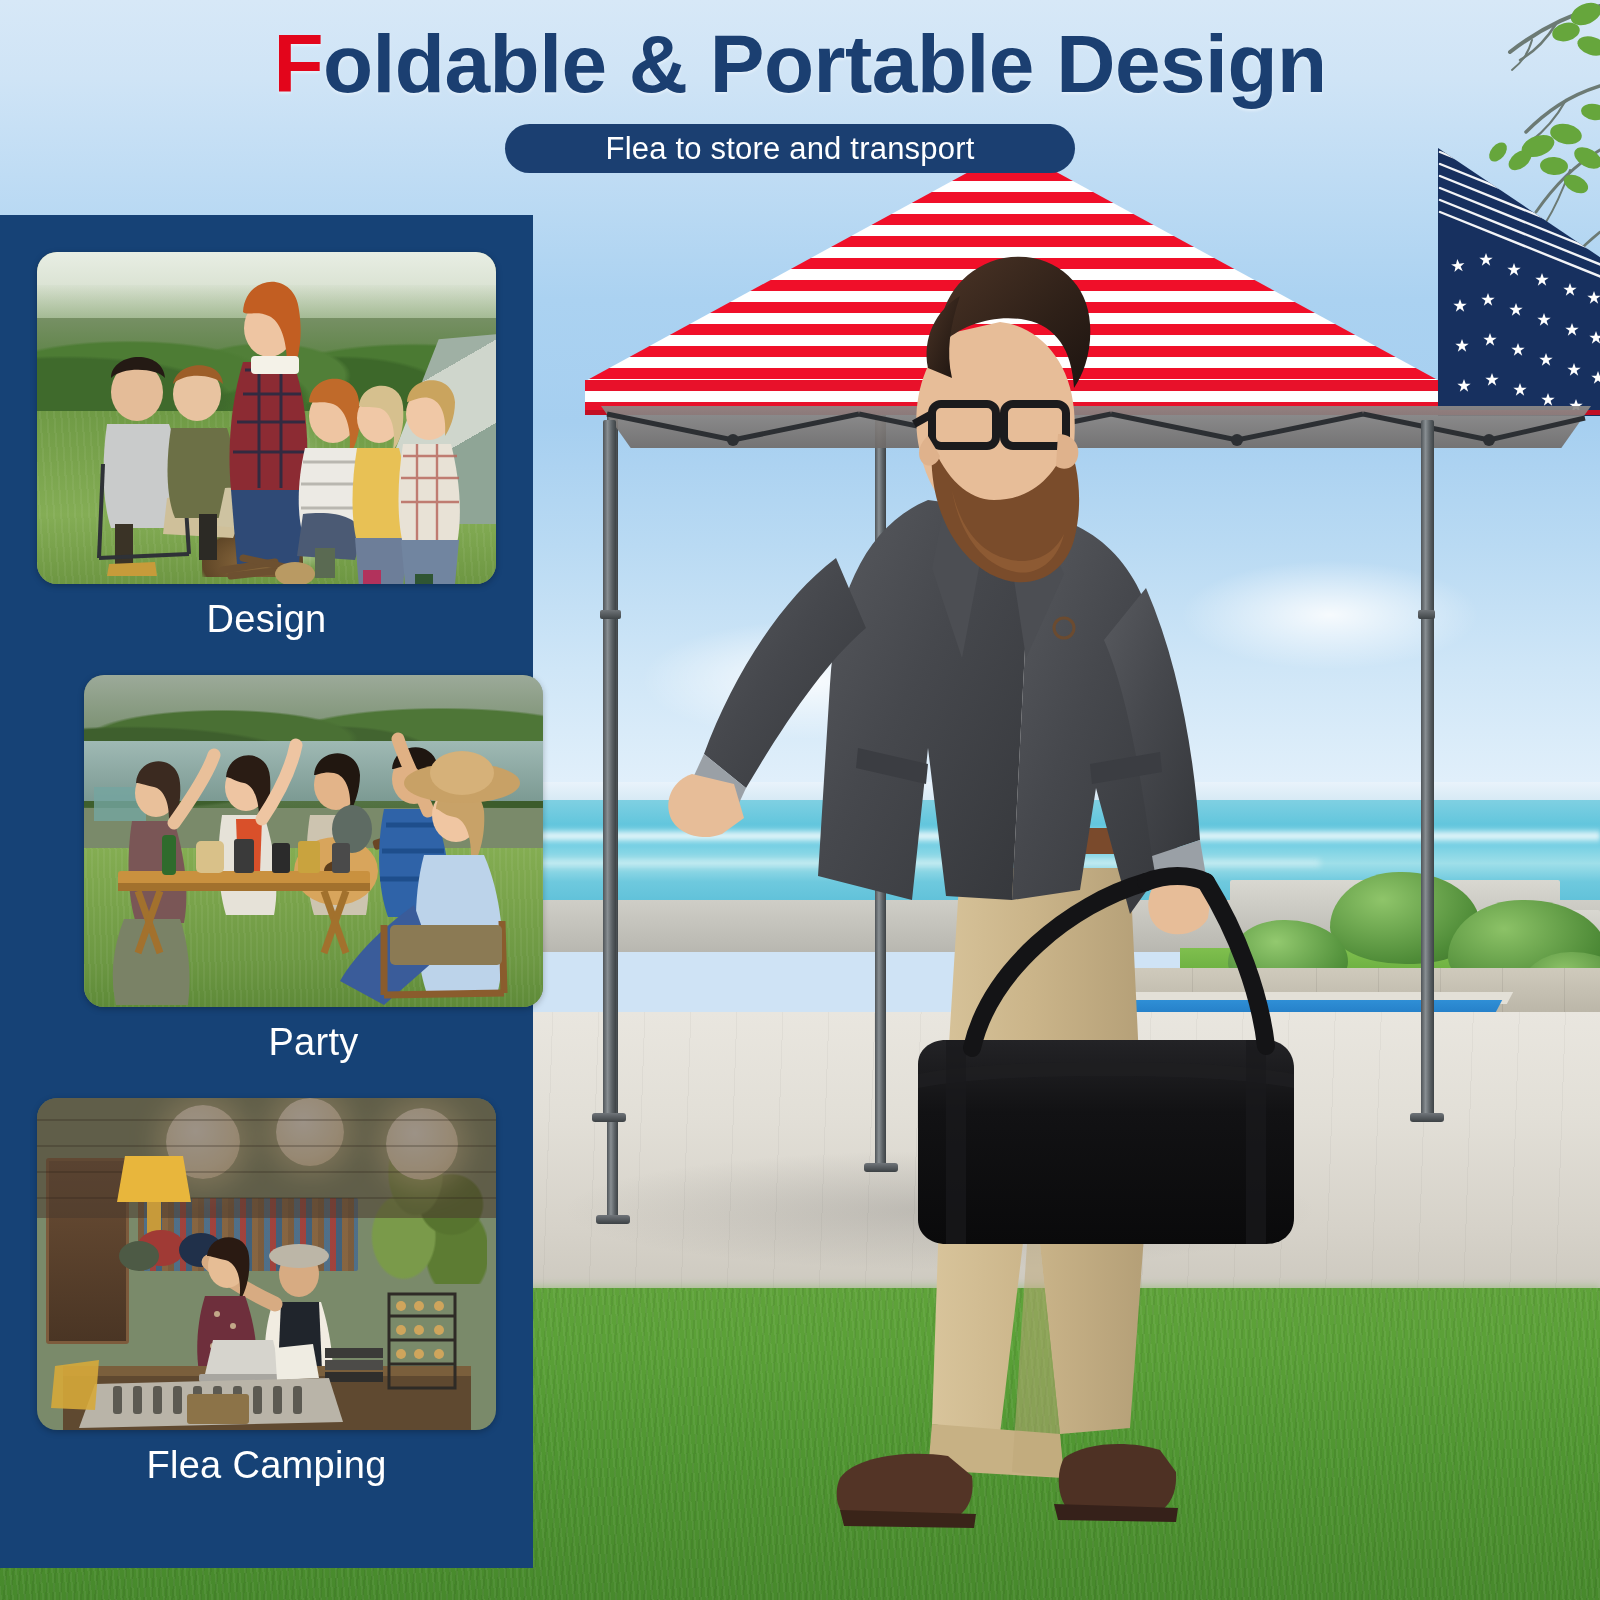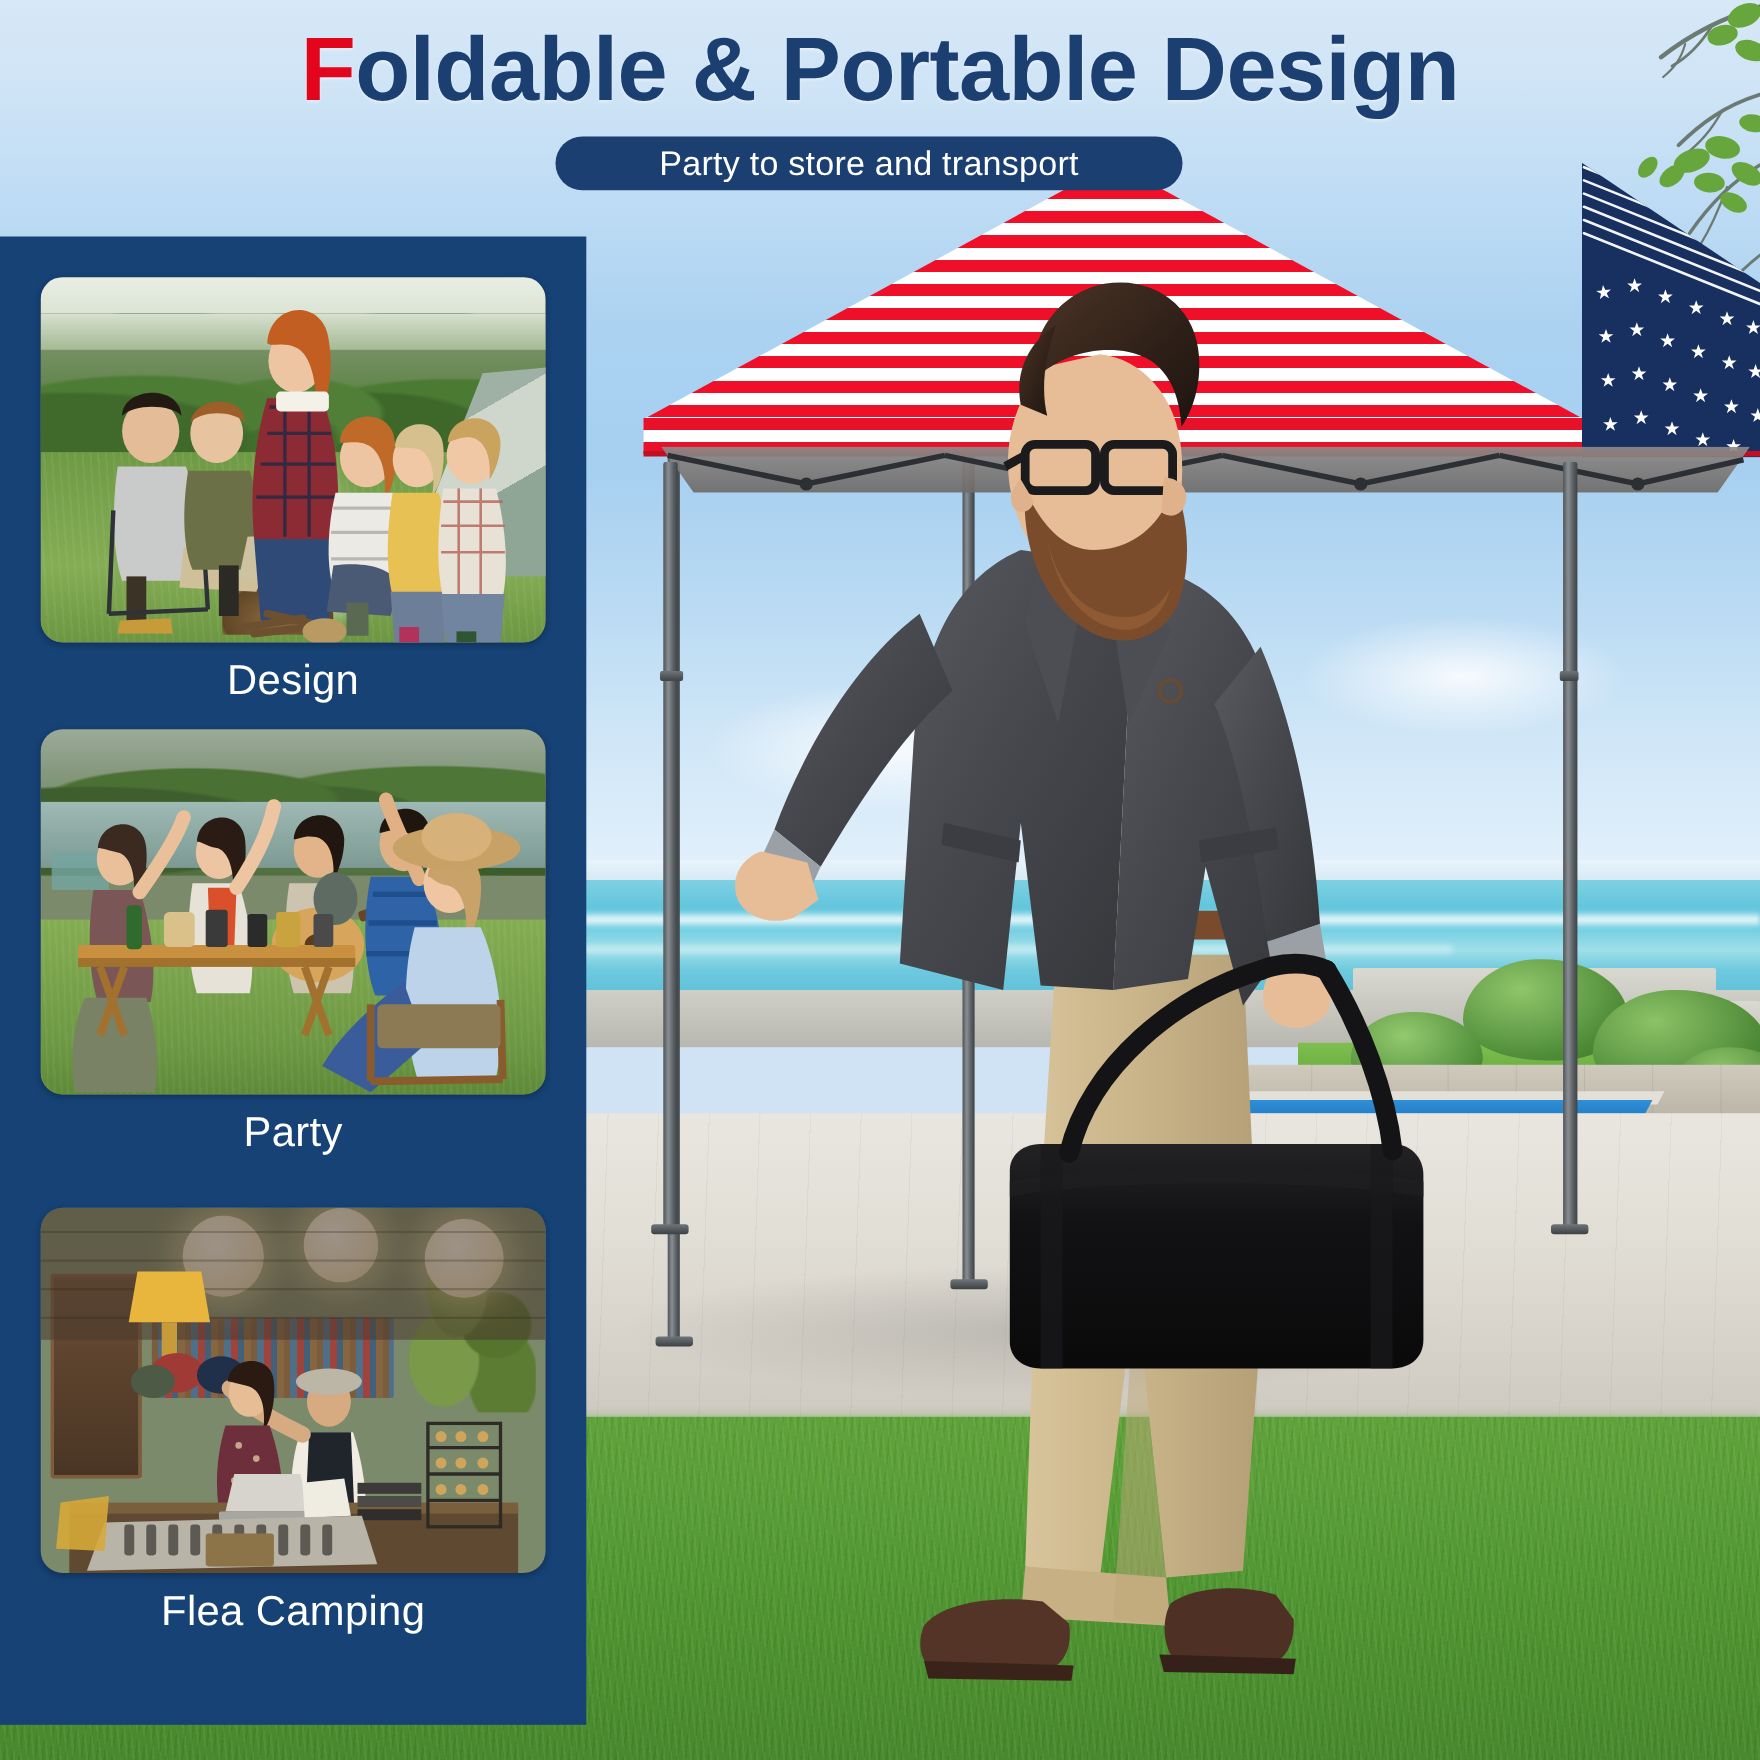--- a/index.html
+++ b/index.html
@@ -203,21 +203,21 @@
   .usecard .photo {
     width:459px; height:332px; border-radius:20px; overflow:hidden;
     position:relative; background:#7a8a6a;
     box-shadow:0 2px 6px rgba(0,0,0,.25);
   }
   .usecard .cap {
     width:459px; text-align:center; color:#ffffff;
     font-size:38px; margin-top:14px; letter-spacing:.3px;
   }
   #card0 { top:37px; }
-  #card1 { top:448px; }
+  #card1 { top:460px;margin-left:47px; }
   #card2 { top:883px; }
 
   
   .ph-camp { background:linear-gradient(180deg,#cfd9c4 0 16%, #6e9149 16% 50%, #74a04c 50% 100%); }
   .sky-band { position:absolute; left:0; top:0; width:100%; height:20%;
     background:linear-gradient(180deg,#e8eee4,#cfd9c4); }
   .treeline { position:absolute; left:0; top:10%; width:100%; height:44%;
     background:
       radial-gradient(ellipse at 6% 80%, #3f6a2c 0 26%, transparent 28%),
       radial-gradient(ellipse at 20% 60%, #4d7c34 0 24%, transparent 26%),
@@ -523,21 +523,21 @@
     <path d="M312 820 C330 742 410 676 486 654" fill="none" stroke="#141416" stroke-width="18" stroke-linecap="round"></path>
     <path d="M546 654 C578 706 600 766 606 818" fill="none" stroke="#141416" stroke-width="18" stroke-linecap="round"></path>
     <path d="M486 654 C506 646 530 646 546 654" fill="none" stroke="#141416" stroke-width="18" stroke-linecap="round"></path>
   </g>
 </svg>
 
 <div class="title">
   <span class="accent">F</span><span>oldable &amp; Portable Design</span>
 </div>
 <div class="subtitle-pill">
-  <span>Party to store and transport</span>
+  <span>Flea to store and transport</span>
 </div>
 
 <div id="sidepanel">
 
   <div class="usecard" id="card0">
     <div class="photo ph-camp">
       <div class="sky-band"></div>
       <div class="treeline"></div>
       <div class="meadow"></div>
       <div class="tent"></div>

